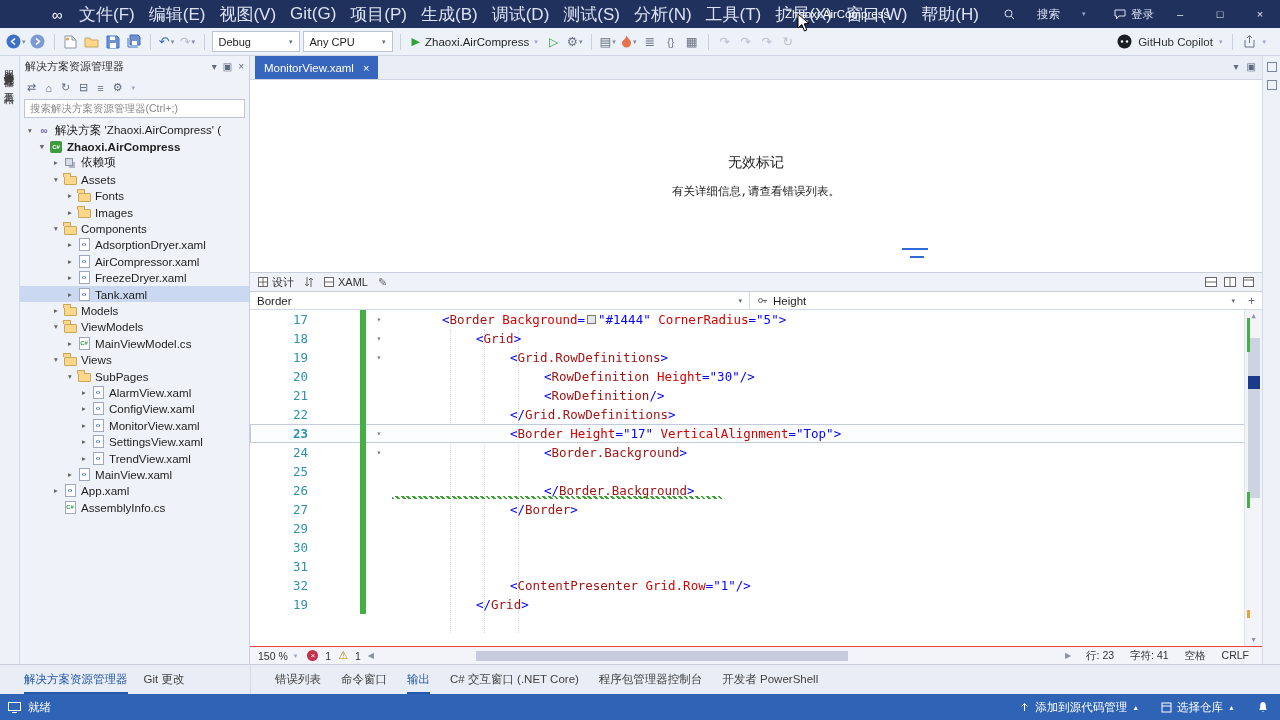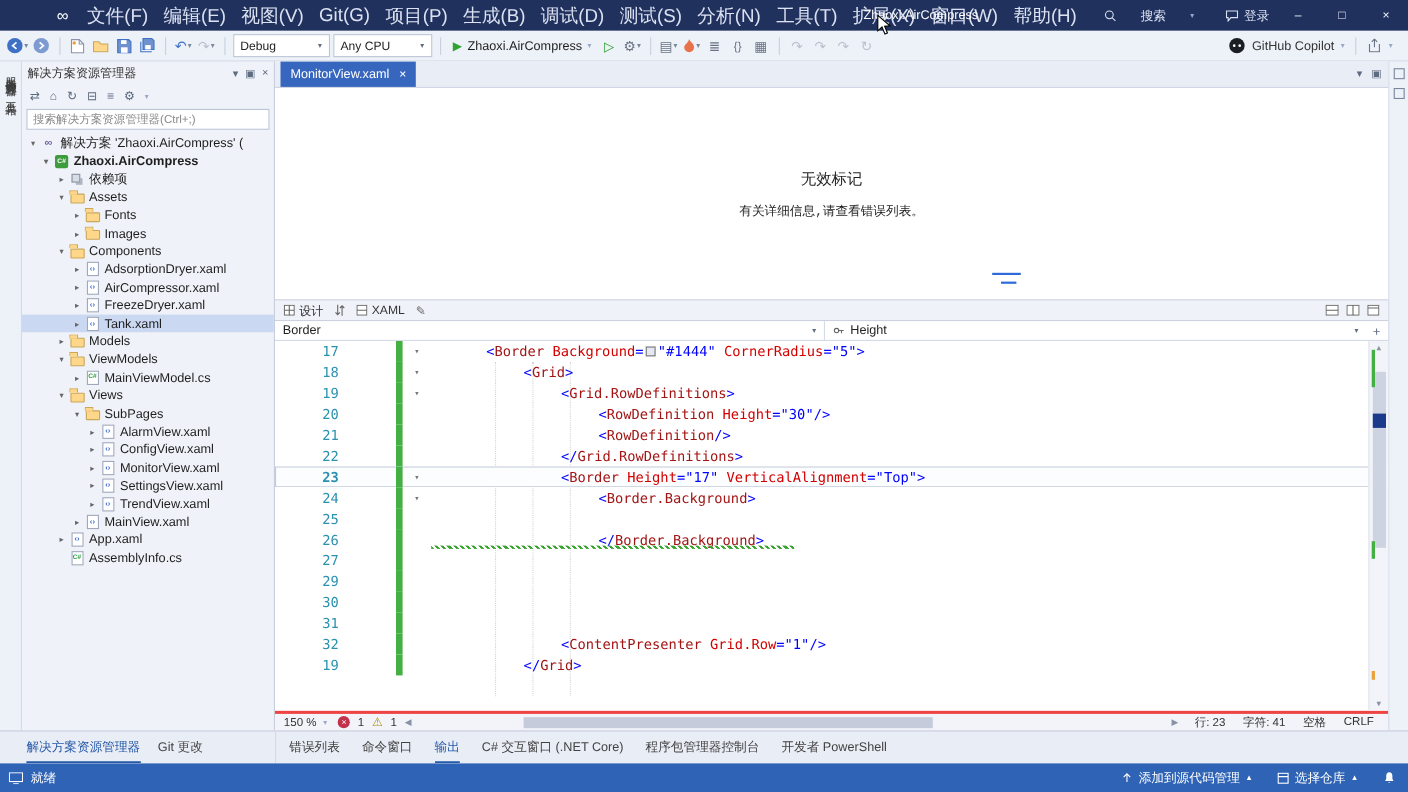--- a/index.html
+++ b/index.html
@@ -96,37 +96,37 @@
   .d { color:#0000FF; } .n { color:#A31515; } .a { color:#D40000; } .v { color:#0000FF; }
   .swatch { display:inline-block; width:9px; height:9px; border:1px solid #777; background:#E4E8F2; vertical-align:middle; margin:0 2px 2px 2px; }
   .squig { position:absolute; left:142px; width:330px; height:3px; bottom:1px; background:repeating-linear-gradient(45deg,#38A52E 0 2px,transparent 2px 4px); }
 
   .vscroll { position:absolute; top:0; right:0; bottom:0; width:18px; background:#F2F4F9; border-left:1px solid #E0E3EC; }
   .vs-arrow { position:absolute; left:0; width:100%; text-align:center; font-size:7px; color:#8A93A4; }
   .vs-thumb { position:absolute; left:3px; width:12px; top:28px; height:160px; background:#CDD3E0; }
   .vs-mark { position:absolute; }
 
   
-  .hscroll { height:18px; background:#F2F4F9; border-top:3px solid #ef4444; display:flex; align-items:center; font-size:10.5px; color:#333; padding:0 5px; gap:7px;text-align:right; }
+  .hscroll { height:18px; background:#F2F4F9; border-top:1px solid #ef4444; display:flex; align-items:center; font-size:10.5px; color:#333; padding:0 5px; gap:7px;text-align:right; }
   .zoom { display:flex; align-items:center; gap:6px; padding:0 3px; }
   .errball { width:11px; height:11px; border-radius:50%; background:#C4314B; color:#FFF; font-size:8px; display:inline-flex; align-items:center; justify-content:center; }
   .warnico { color:#B58C00; font-size:11px; }
   .hs-track { flex:1; height:10px; position:relative; }
   .hs-thumb { position:absolute; left:14%; width:55%; top:0; height:10px; background:#C5CBDA; }
   .hs-arrow { color:#8A93A4; font-size:8px; }
   .docinfo { display:flex; gap:16px; padding:0 8px; color:#333; }
 
   
   .rightstrip { width:18px; background:#EDF1F8; border-left:1px solid #D5DAE8; display:flex; flex-direction:column; align-items:center; padding-top:6px; gap:8px; }
   .rs-ico { width:10px; height:10px; border:1px solid #7A869E; }
 
   
   .bottomtabs { position:absolute; left:0; right:0; bottom:26px; height:30px; background:#E9EDF5; border-top:1px solid #C9CEDC; display:flex; align-items:center; font-size:11.5px; color:#424242; }
   .bt-left { width:250px; flex:none; display:flex; gap:16px; padding-left:24px; align-items:center; height:100%; }
-  .bt-panels { flex:1; display:flex; gap:20px; padding-left:12px; align-items:flex-start; height:100%; border-left:1px solid #D5DAE8; }
+  .bt-panels { flex:1; display:flex; gap:20px; padding-left:24px; align-items:flex-start; height:100%; border-left:1px solid #D5DAE8; }
   .btab { height:100%; display:flex; align-items:center; }
   .btab.active { color:#2458A8; box-shadow:inset 0 -2px 0 #2458A8; }
 
   
   .statusbar { position:absolute; left:0; right:0; bottom:0; height:26px; background:#2E63B5; color:#FFF; display:flex; align-items:center; font-size:11.5px; }
   .sb-left { display:flex; align-items:center; gap:7px; padding-left:8px; }
   .sb-right { margin-left:auto; display:flex; align-items:center; height:100%; }
   .sb-item { display:flex; align-items:center; gap:5px; padding:0 11px; height:100%; }
   .caretup { font-size:7px; }
 
@@ -624,20 +624,21 @@
           <span class="foldc"></span>
           <span class="lc ind4"><span class="d">&lt;/</span><span class="n">Border.Background</span><span class="d">&gt;</span></span>
           <span class="squig"></span>
         </div>
 
       <div class="cl">
           <span class="ln">27</span>
           <span class="selm"></span>
           <span class="cbar"></span>
           <span class="foldc"></span>
+          <span class="lc ind3"><span class="d">&lt;/</span><span class="n">Border</span><span class="d">&gt;</span></span>
         </div>
 
 
       <div class="cl">
           <span class="ln">29</span>
           <span class="selm"></span>
           <span class="cbar"></span>
           <span class="foldc"></span>
           <span class="lc"></span>
         </div>

